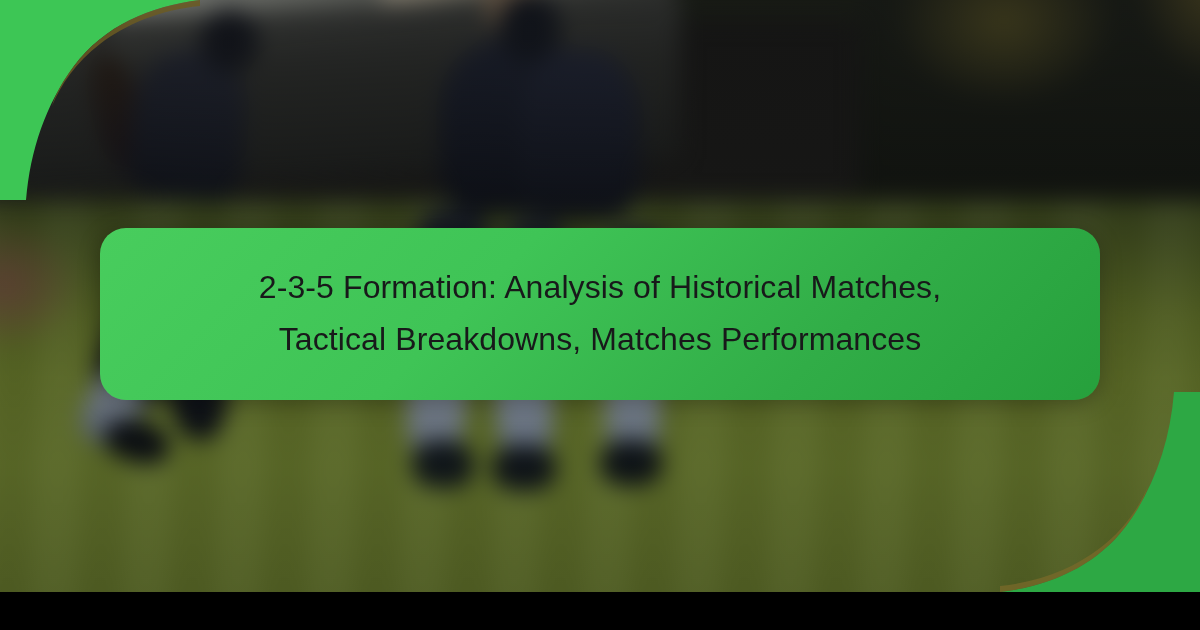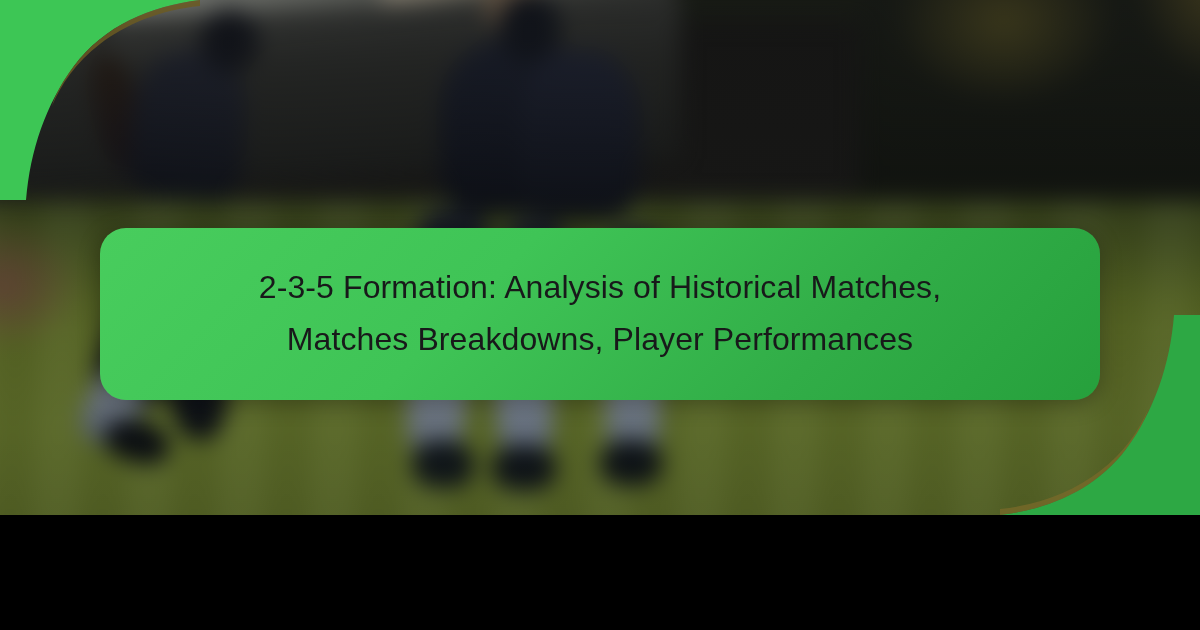--- a/index.html
+++ b/index.html
@@ -3,21 +3,21 @@
 <meta charset="utf-8">
 <style>
   html, body {
     margin: 0;
     padding: 0;
     background: #000;
   }
   #stage {
     position: relative;
     width: 1200px;
-    height: 515px;
+    height: 592px;
     overflow: hidden;
     font-family: "Liberation Sans", sans-serif;
   }
 
   
   .photo-bg {
     position: absolute;
     inset: -40px;
     background: #1a1a18;
     filter: blur(0px);
@@ -241,17 +241,17 @@
   </svg>
 
   <svg class="corner-br" viewBox="0 0 200 200" aria-hidden="true">
     <path d="M200,200 L0,200 C50,194 96,174 126,134 C154,96 170,50 174,0 L200,0 Z" fill="#2da844"></path>
     <path d="M0,200 C50,194 96,174 126,134 C138,118 145,105 148,94 C140,114 124,138 100,156 C74,176 40,190 0,194 Z" fill="#7a6a2a" opacity="0.75"></path>
   </svg>
 
   <div class="title-card">
     <h1 class="title-text">
       <span>2-3-5 Formation: Analysis of Historical Matches,</span><br>
-      <span>Matches Breakdowns, Player Performances</span>
+      <span>Tactical Breakdowns, Matches Performances</span>
     </h1>
   </div>
 
 </div>
 
 </body></html>

